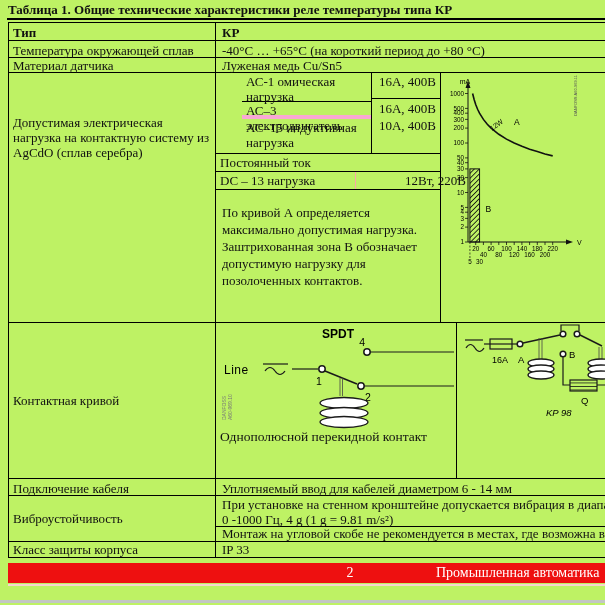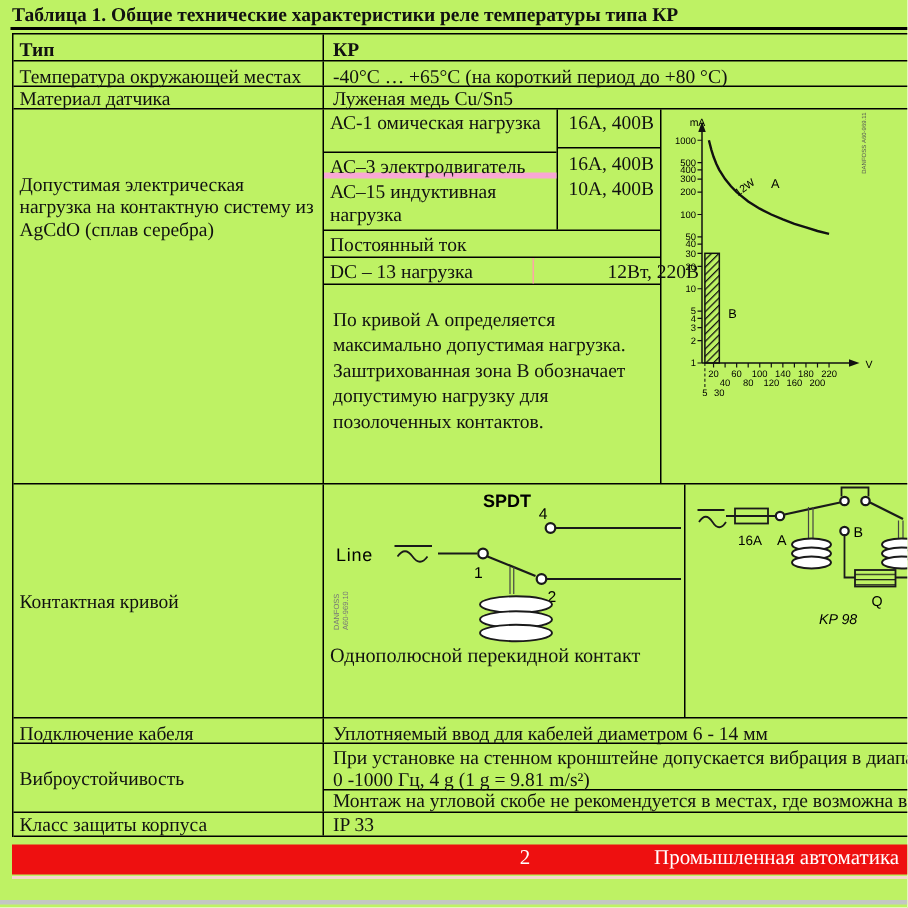--- a/index.html
+++ b/index.html
@@ -20,21 +20,21 @@
   .bold{font-weight:bold;}
   .nowrap{white-space:nowrap;overflow:visible;}
 
   
   .midcol{width:225px;flex:none;border-right:1px solid #000;box-sizing:border-box;
           display:flex;flex-direction:column;}
   .subrow{border-bottom:1px solid #000;box-sizing:border-box;padding:1px 4px 0 4px;}
   .acbody{display:flex;border-bottom:1px solid #000;box-sizing:border-box;height:81px;}
   .acnames{width:156px;flex:none;border-right:1px solid #000;box-sizing:border-box;
            display:flex;flex-direction:column;}
-  .acname{box-sizing:border-box;padding:1px 3px 0 4px;}
+  .acname{box-sizing:border-box;padding:1px 3px 0 4px;margin-left:26px;}
   .acvals{flex:1;display:flex;flex-direction:column;text-align:center;}
   .acval{box-sizing:border-box;padding:1px 2px 0 5px;white-space:nowrap;}
   .dcflex{display:flex;border-bottom:1px solid #000;box-sizing:border-box;height:18px;}
   .dcname{width:140px;flex:none;border-right:1px solid #fca5a5;box-sizing:border-box;padding:1px 0 0 4px;}
   .dcval{flex:1;padding:1px 0 0 5px;white-space:nowrap;margin-left:44px;}
   .note{flex:1;padding:14px 6px 0 6px;line-height:17px;}
   .chartcol{flex:1;position:relative;}
   .vcode{position:absolute;left:133px;top:2px;writing-mode:vertical-rl;transform:rotate(180deg);
          font-family:"Liberation Sans",sans-serif;font-size:4px;line-height:4px;color:#555;}
 
@@ -71,21 +71,21 @@
   <div class="abs title-rule"></div>
 
   <div class="abs tbl">
 
     <div class="trow" style="height:18px">
       <div class="lcell bold">Тип</div>
       <div class="rcell bold nowrap">КР</div>
     </div>
 
     <div class="trow" style="height:17px">
-      <div class="lcell">Температура окружающей местах</div>
+      <div class="lcell">Температура окружающей сплав</div>
       <div class="rcell nowrap">-40°С … +65°С (на короткий период до +80 °С)</div>
     </div>
 
     <div class="trow" style="height:15px">
       <div class="lcell" style="padding-top:0">Материал датчика</div>
       <div class="rcell nowrap" style="padding-top:0">Луженая медь Cu/Sn5</div>
     </div>
 
     <div class="trow" style="height:250px">
       <div class="lcell" style="padding-top:42px">Допустимая электрическая нагрузка на контактную систему из AgCdO (сплав серебра)</div>

